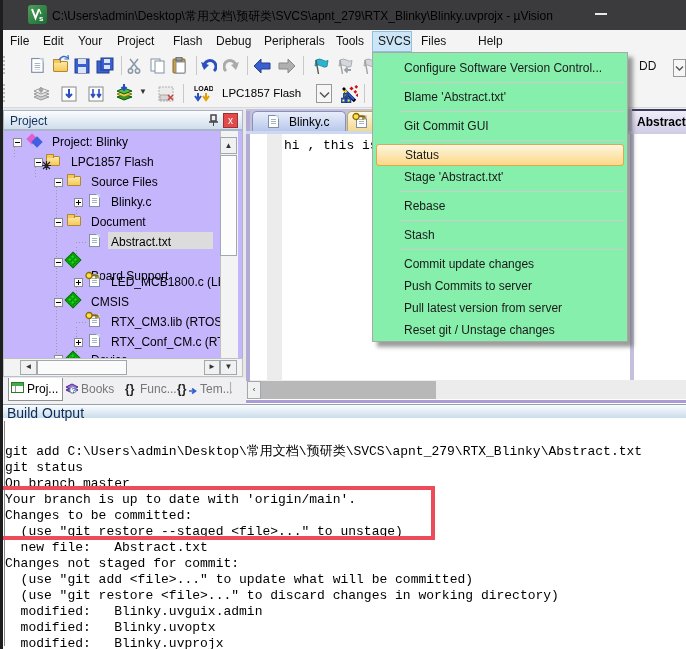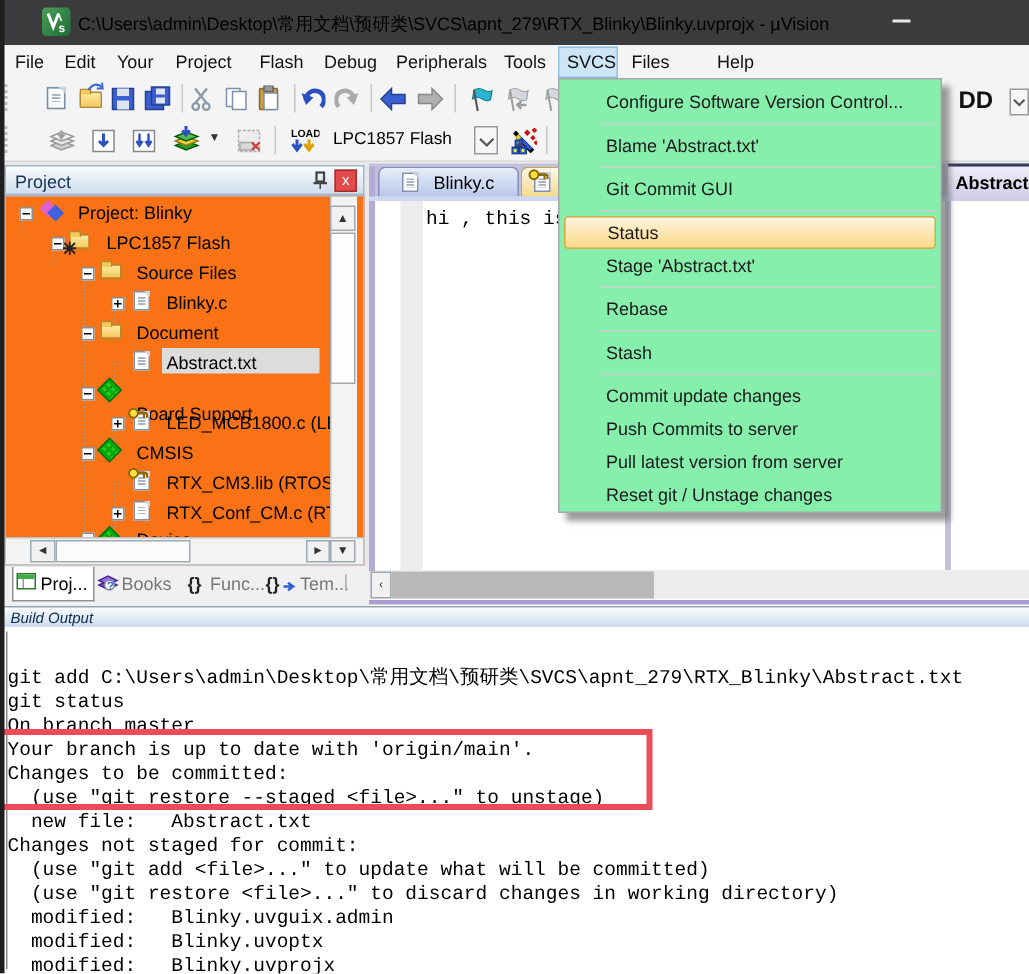--- a/index.html
+++ b/index.html
@@ -18,29 +18,29 @@
   #svcs-hl{left:372px;top:1px;width:40px;height:21px;background:#cde6f7;border:1px solid #92c0e0;box-sizing:border-box;}
   
   #toolbar1{left:0;top:52px;width:686px;height:28px;background:#f4f4f4;}
   #toolbar2{left:0;top:80px;width:686px;height:27px;background:#f4f4f4;border-bottom:1px solid #d8d8d8;}
   .tsep{position:absolute;top:4px;width:1px;height:19px;background:#c8c8c8;}
   
   #workspace{left:0;top:108px;width:686px;height:296px;background:#e8e8ec;}
   
   #lp-header{left:3px;top:2px;width:240px;height:20px;background:linear-gradient(#fbfcfe,#cfdded);
              font-size:12px;color:#13335e;line-height:20px;padding-left:6px;box-sizing:border-box;border:1px solid #aab6c5;}
-  #lp-tree{left:3px;top:22px;width:240px;height:247px;background:#f97316;border:1px solid #aab6c5;box-sizing:border-box;}
+  #lp-tree{left:3px;top:22px;width:240px;height:247px;background:#c4b5fd;border:1px solid #aab6c5;box-sizing:border-box;}
   .trow{position:absolute;font-size:12px;color:#000;height:16px;line-height:16px;white-space:pre;}
   
   .lptab{position:absolute;font-size:12px;color:#777;}
   
   #edgroup{left:246px;top:0px;width:440px;height:296px;background:#ededf0;}
   
   #bo-header{left:2px;top:404px;width:684px;height:14px;background:linear-gradient(#fbfdfe,#cadcec);
-             border-top:1px solid #98a2ac;font-size:10px;color:#0d2b55;line-height:16px;padding-left:5px;box-sizing:border-box;font-style:italic;}
+             border-top:1px solid #98a2ac;font-size:14px;color:#0d2b55;line-height:16px;padding-left:5px;box-sizing:border-box;}
   #bo-body{left:2px;top:421px;width:684px;height:228px;background:#fff;}
   #bo-text{left:3px;top:8px;font-family:"Liberation Mono",monospace;font-size:13px;line-height:16px;color:#000;white-space:pre;margin-top:15px;}
   #redrect{left:-2px;top:486px;width:437px;height:54px;border:4px solid #ec4b5a;box-sizing:border-box;}
   
   #menu{left:372px;top:52px;width:256px;height:290px;background:#86efac;border:1px solid #a8a8a8;
         box-shadow:5px 5px 4px rgba(90,90,90,0.6);box-sizing:border-box;padding-top:4px;}
   .mitem{height:22px;line-height:22px;font-size:12px;color:#1a1a1a;padding-left:31px;}
   .msep{height:1px;background:#cdcdcd;margin:3px 3px 3px 27px;}
   #mstat{position:relative;margin:0 3px;height:22px;line-height:20px;padding-left:28px;font-size:12px;color:#1a1a1a;
          background:linear-gradient(#fdf6e0,#fcd887);border:1px solid #dca94c;border-radius:3px;box-sizing:border-box;}
@@ -155,21 +155,21 @@
       </svg>
     <svg class="abs" style="left:337px;top:6px" width="16" height="17">
         <path d="M3 2 q3.5 -2 6.5 0 q3 2 5.5 0.5 L14 8.5 q-2.5 1.5 -5.5 -0.5 q-3 -2 -6.5 0 Z" fill="#d4d8dc" stroke="#9aa0a6" stroke-width="0.8"></path>
         <path d="M3 2 L5.5 16" stroke="#a0a0a0" stroke-width="1.4"></path>
         <path d="M14 12 L8 12 M10.5 9.5 L8 12 L10.5 14.5" fill="none" stroke="#9aa0a6" stroke-width="1.8"></path>
       </svg>
     <svg class="abs" style="left:362px;top:6px" width="16" height="17">
         <path d="M3 2 q3.5 -2 6.5 0 q3 2 5.5 0.5 L14 8.5 q-2.5 1.5 -5.5 -0.5 q-3 -2 -6.5 0 Z" fill="#d4d8dc" stroke="#9aa0a6" stroke-width="0.8"></path>
         <path d="M3 2 L5.5 16" stroke="#a0a0a0" stroke-width="1.4"></path>
       </svg>
-    <span class="abs" style="left:639px;top:7px;font-size:16px;color:#111;font-weight:bold">DD</span>
+    <span class="abs" style="left:639px;top:7px;font-size:12px;color:#111;font-weight:normal">DD</span>
     <div class="abs" style="left:673px;top:7px;width:13px;height:18px;background:#f6f6f6;border:1px solid #999;box-sizing:border-box">
         <svg style="position:absolute;left:1px;top:5px" width="9" height="7">
           <path d="M1 1.5 L4.5 5 L8 1.5" fill="none" stroke="#555" stroke-width="1.4"></path>
         </svg>
       </div>
   </div>
   <div class="abs" id="toolbar2">
     <div style="position:absolute;left:3px;top:4px;width:2px;height:20px;background:repeating-linear-gradient(#bbb 0,#bbb 2px,transparent 2px,transparent 4px)"></div>
     <svg class="abs" style="left:33px;top:6px" width="17" height="16">
         <path d="M1 11 L8 14 L16 11 L8 8 Z" fill="#d0d0d0" stroke="#999"></path>

